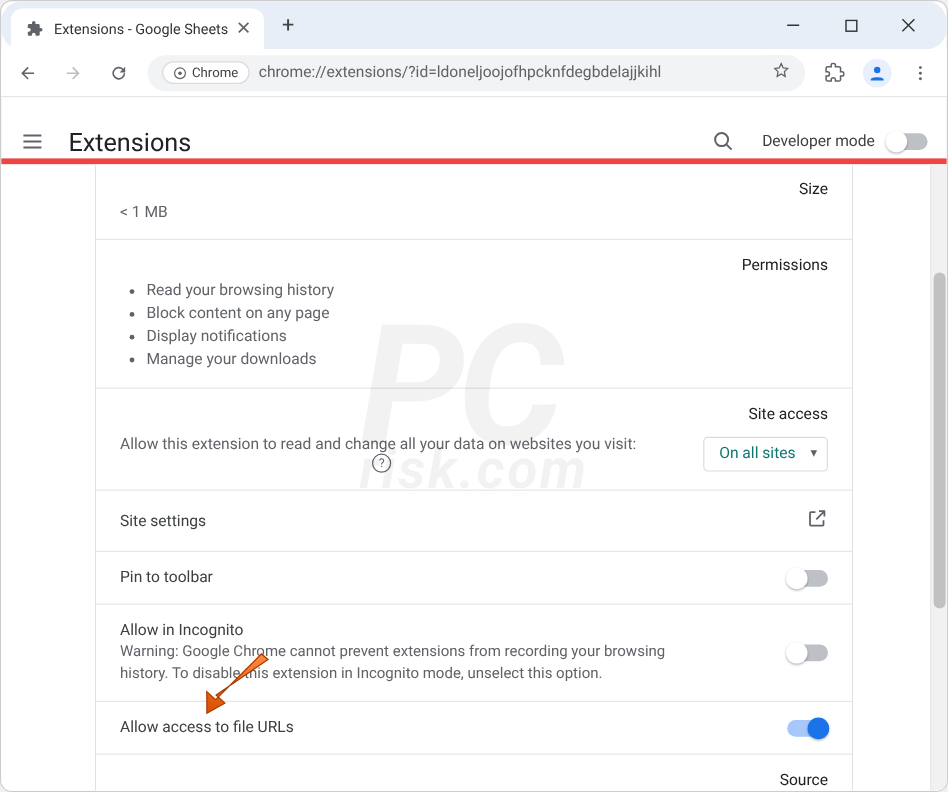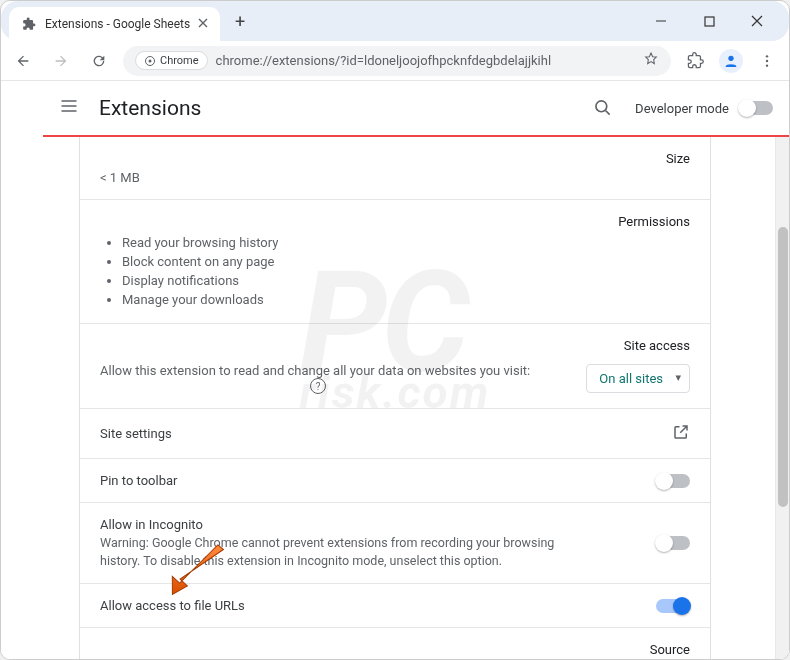--- a/index.html
+++ b/index.html
@@ -99,25 +99,24 @@
     width:28px;height:28px;display:flex;align-items:center;justify-content:center;
     color:#5f6368;cursor:pointer;border-radius:50%;
   }
   .avatar {
     width:24px;height:24px;border-radius:50%;
     background:#e8f0fe;display:flex;align-items:center;justify-content:center;
   }
   
   .appheader {
     height:56px;
-    display:flex;align-items:center;
+    display:flex;align-items:flex-end;
     padding: 0 16px;
-    border-bottom:2px solid #ef4444;
+    border-bottom:5px solid #ef4444;
     gap:20px;
-    margin-left:42px;
   }
   .hamburger { cursor:pointer; color:#5f6368; }
   .apptitle { font-size:21px; color:#202124; font-weight:400; }
   .appheader-right { margin-left:auto; display:flex; align-items:center; gap:18px; }
   .devtoggle { display:flex; align-items:center; gap:10px; font-size:13px; color:#3c4043; }
   
   .content-wrap {
     position:absolute;
     top:136px; bottom:0; left:0; right:0;
     display:flex;

